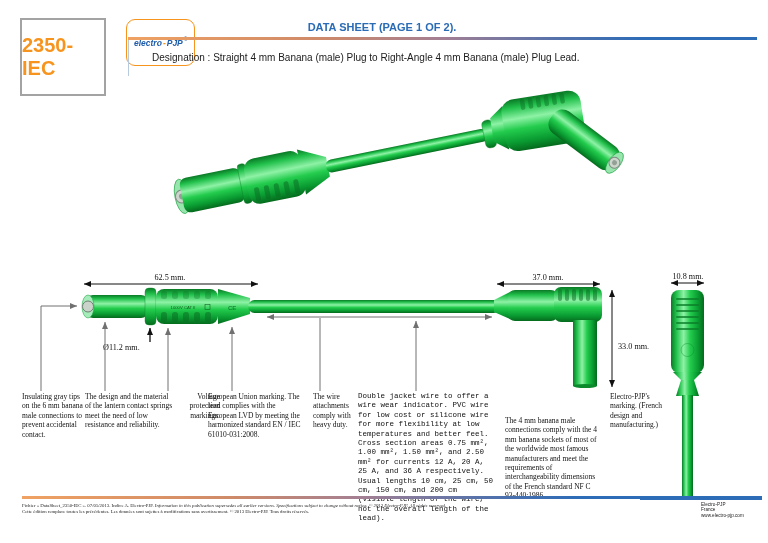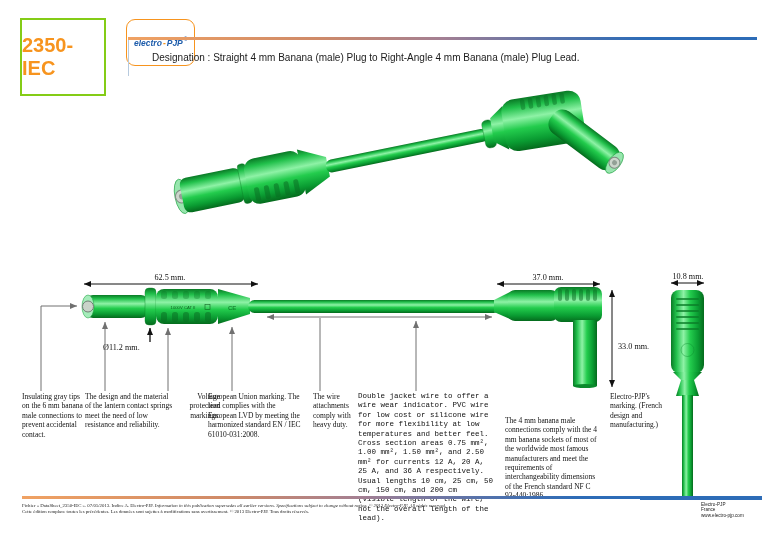--- a/index.html
+++ b/index.html
@@ -1,21 +1,21 @@
 <!DOCTYPE html>
 <html><head>
 <meta charset="utf-8">
 <style>
   html,body { margin:0; padding:0; background:#ffffff; }
   .page { position:relative; width:768px; height:543px; background:#fff; overflow:hidden;
           font-family:"Liberation Sans", sans-serif; }
 
   
   .codebox { position:absolute; left:20px; top:18px; width:82px; height:74px;
-             border:2px solid #84cc16; display:flex; align-items:center; justify-content:center; }
+             border:2px solid #a3a3a3; display:flex; align-items:center; justify-content:center; }
   .codebox .code { color:#F7941E; font-size:20px; font-weight:bold; }
 
   .logo { position:absolute; left:126px; top:19px; height:13px; padding:16px 7px;
           border:1.5px solid #F7941E; border-radius:9px; display:flex; align-items:center;
           font-size:8.5px; font-weight:bold; font-style:italic; color:#1d5cab; background:#fff; }
   .logo .sep { color:#F7941E; margin:0 1px; }
   .logo .reg { font-size:5px; font-style:normal; margin-left:1px; align-self:flex-start; }
 
   .title { position:absolute; left:254px; top:21px; width:256px; text-align:center;
            font-size:11px; font-weight:bold; color:#2A6BB5; }
@@ -65,20 +65,21 @@
     <span class="code">2350-IEC</span>
   </div>
 
   <div class="logo">
     <span>electro</span>
       <span class="sep">-</span>
       <span>PJP</span>
       <span class="reg">®</span>
   </div>
 
+  <div class="title">DATA SHEET (PAGE 1 OF 2).</div>
   <div class="hrule"></div>
   <div class="desig-border"></div>
   <div class="designation">Designation : Straight 4 mm Banana (male) Plug to Right-Angle 4 mm Banana (male) Plug Lead.</div>
 
   <svg class="draw" viewBox="0 0 768 543">
     <defs>
       <linearGradient id="gV" x1="0" y1="0" x2="0" y2="1">
         <stop offset="0" stop-color="#0a7a26"></stop>
           <stop offset="0.16" stop-color="#21c04b"></stop>
         <stop offset="0.38" stop-color="#8ef2a6"></stop>

